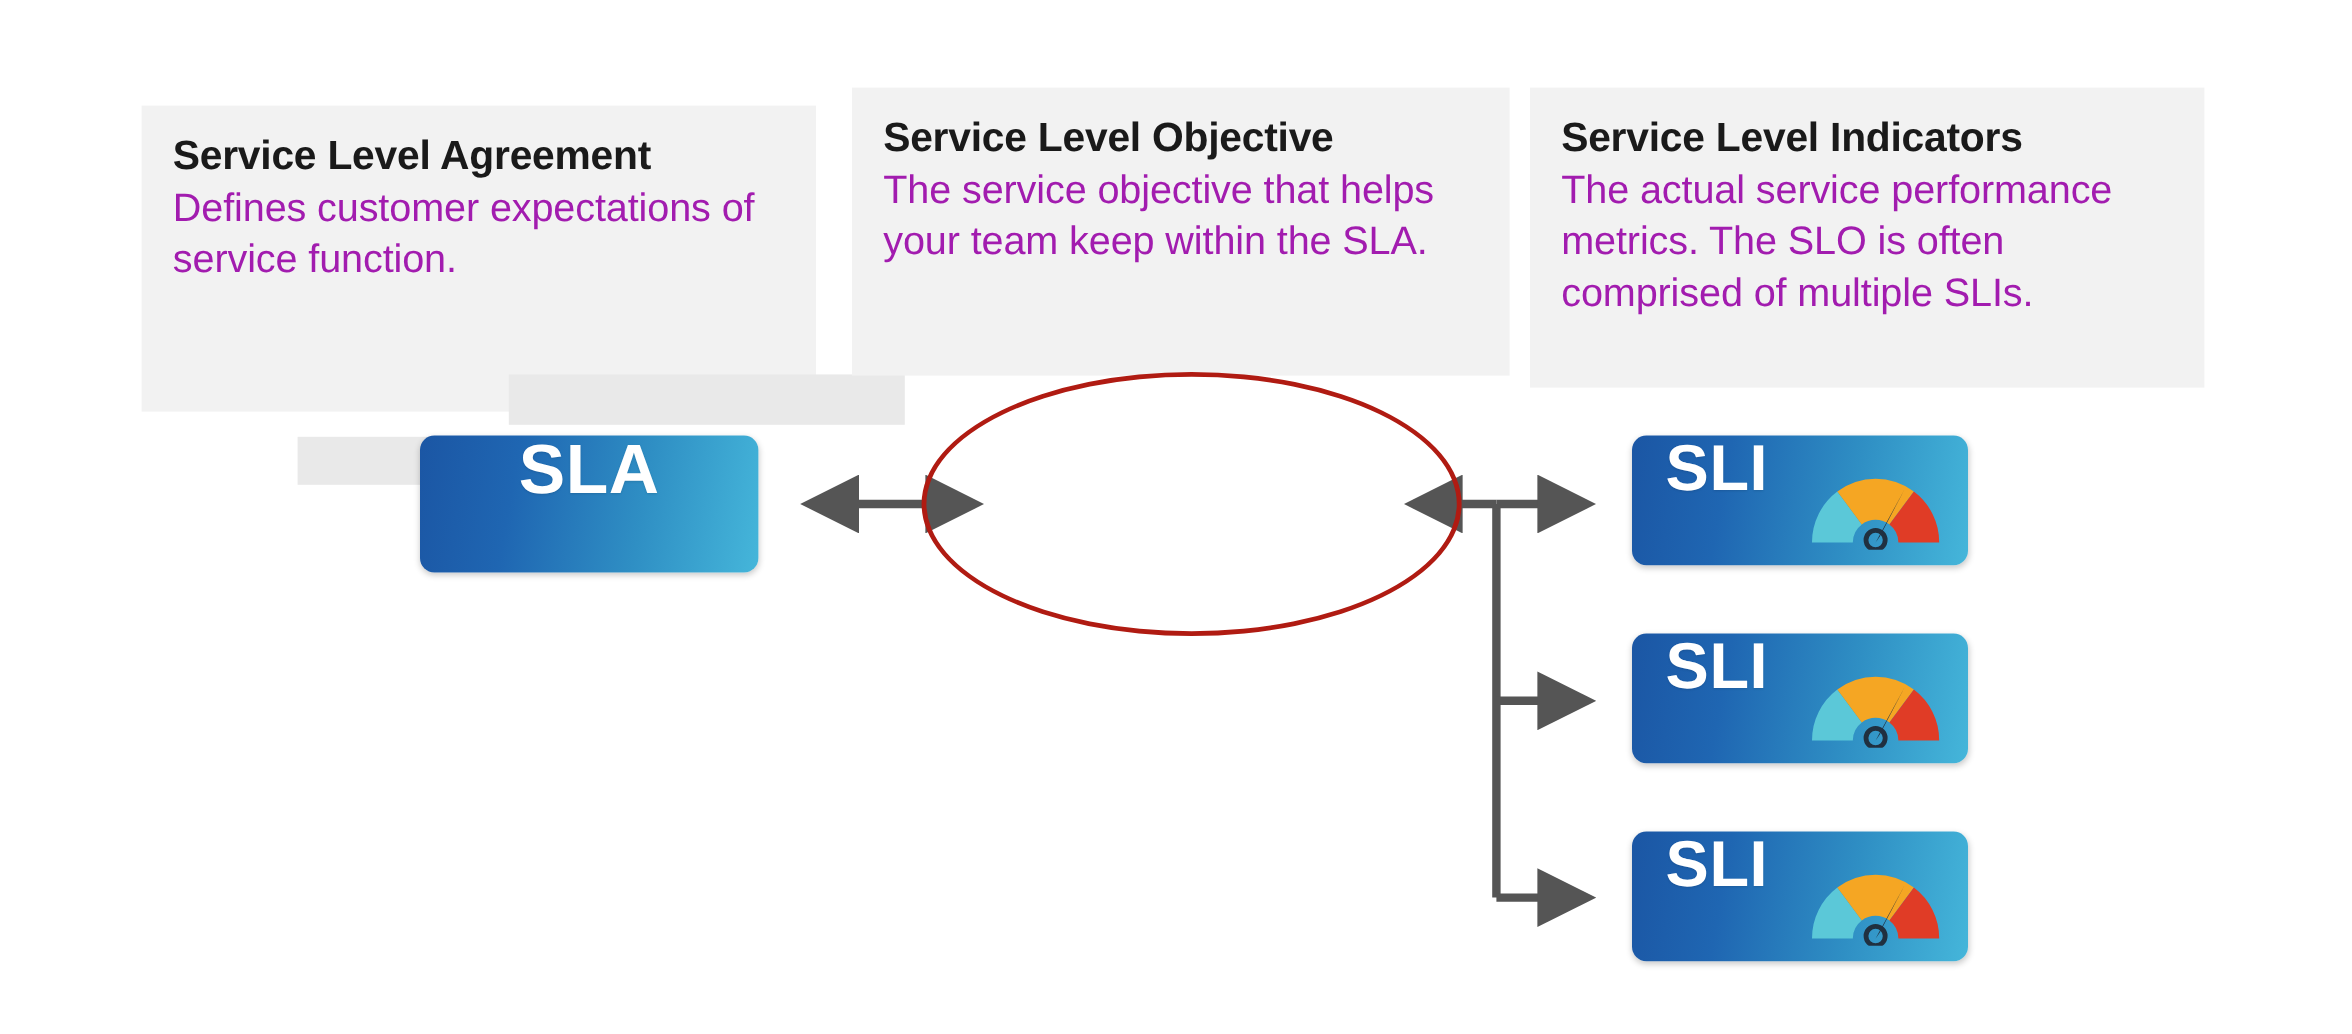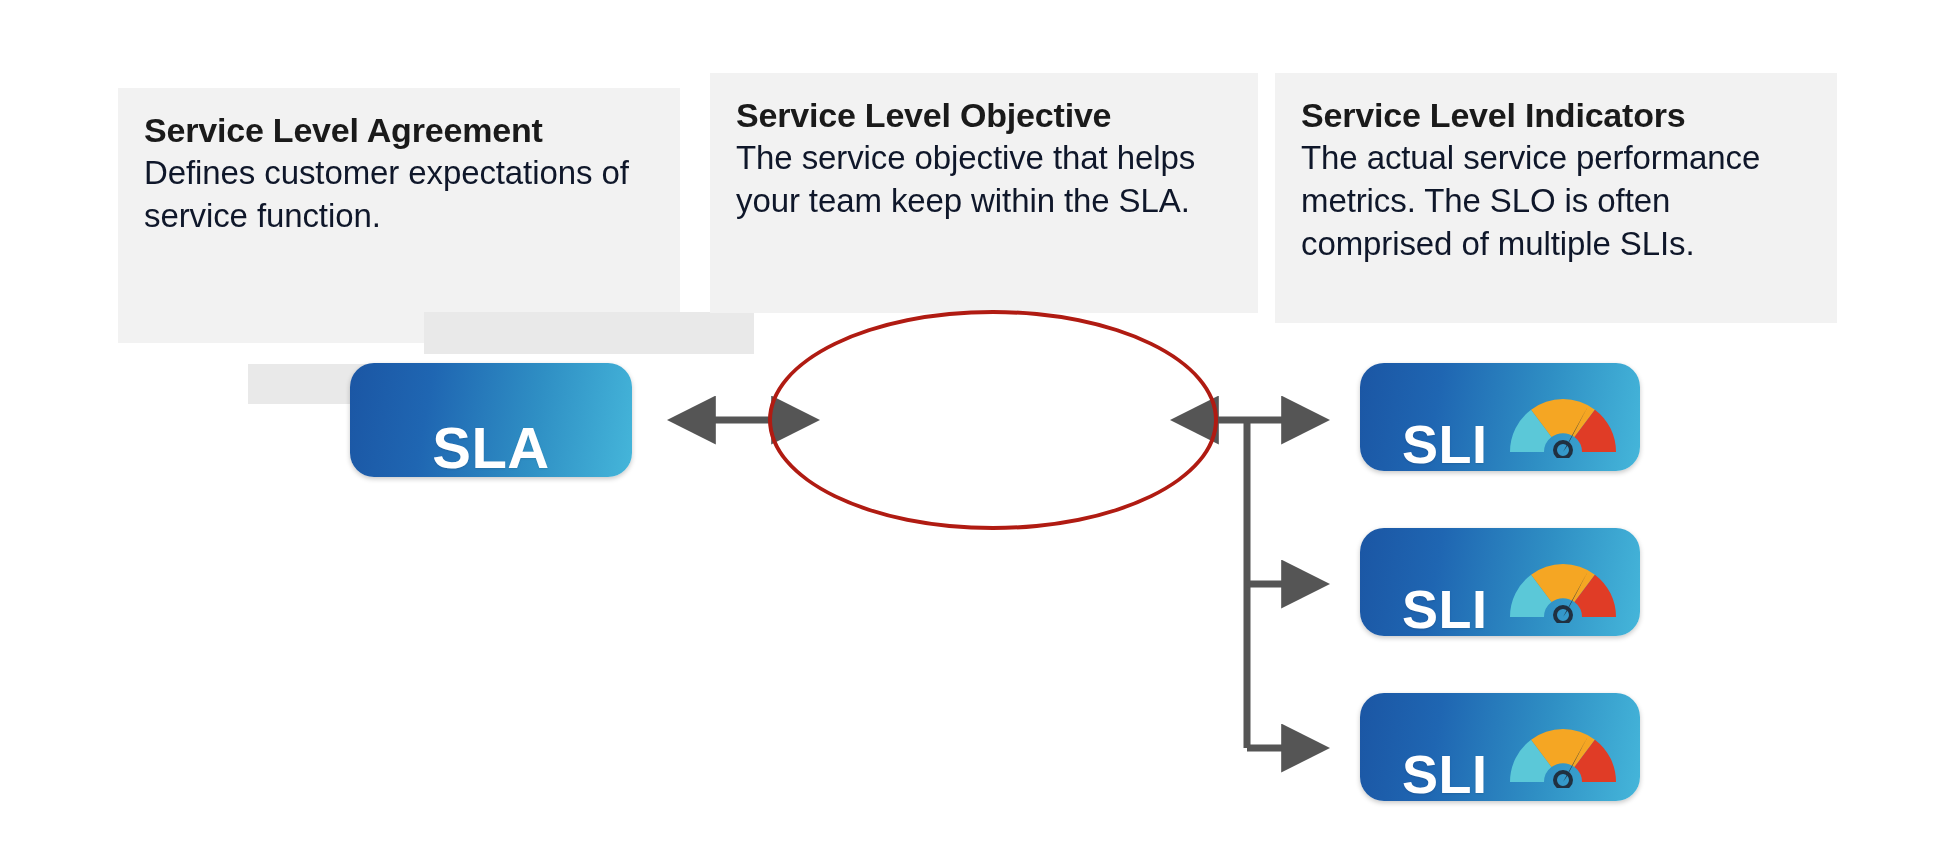--- a/index.html
+++ b/index.html
@@ -32,46 +32,46 @@
     font-weight: bold;
     color: #1a1a1a;
     line-height: 1.18;
     margin: 0 0 2px 0;
     letter-spacing: -0.2px;
   }
   .card-body {
     font-family: "Liberation Sans", sans-serif;
     font-size: 33px;
     font-weight: 400;
-    color: #0f172a;
+    color: #a21caf;
     line-height: 1.30;
     margin: 0;
     letter-spacing: -0.1px;
   }
 
   #card-sla { left: 118px;  top: 88px; width: 562px; height: 255px; }
   #card-slo { left: 710px;  top: 73px; width: 548px; height: 240px; }
   #card-sli { left: 1275px; top: 73px; width: 562px; height: 250px; }
 
   
   .redaction {
     position: absolute;
     background: #e9e9e9;
   }
   #redaction-1 { left: 306px; top: 224px; width: 330px; height: 42px; }
   #redaction-2 { left: 130px; top: 276px; width: 326px; height: 40px; }
 
   
   .node {
     position: absolute;
-    border-radius: 24px;
+    border-radius: 12px;
     background: linear-gradient(100deg, #1b56a4 0%, #1f66b2 28%, #2f8fc4 65%, #45b6da 100%);
     box-shadow: 0 2px 5px rgba(0,0,0,0.22);
     display: flex;
-    align-items: flex-end;
+    align-items: flex-start;
     box-sizing: border-box;
   }
   .node-label {
     font-family: "Liberation Sans", sans-serif;
     font-weight: bold;
     font-size: 58px;
     color: #ffffff;
     letter-spacing: 0.5px;
     line-height: 1;
     text-shadow: 0 1px 2px rgba(0,0,0,0.12);
@@ -81,21 +81,21 @@
     left: 350px; top: 363px; width: 282px; height: 114px;
     justify-content: center;
   }
   #node-slo {
     left: 855px; top: 363px; width: 280px; height: 114px;
     justify-content: center;
   }
   .node-sli {
     left: 1360px; width: 280px; height: 108px;
     justify-content: flex-start;
-    padding-left: 42px;
+    padding-left: 28px;
   }
   #node-sli-1 { top: 363px; }
   #node-sli-2 { top: 528px; }
   #node-sli-3 { top: 693px; }
   .node-sli .node-label { font-size: 54px; }
 
   .gauge-icon {
     position: absolute;
     right: 18px;
     top: 50%;

